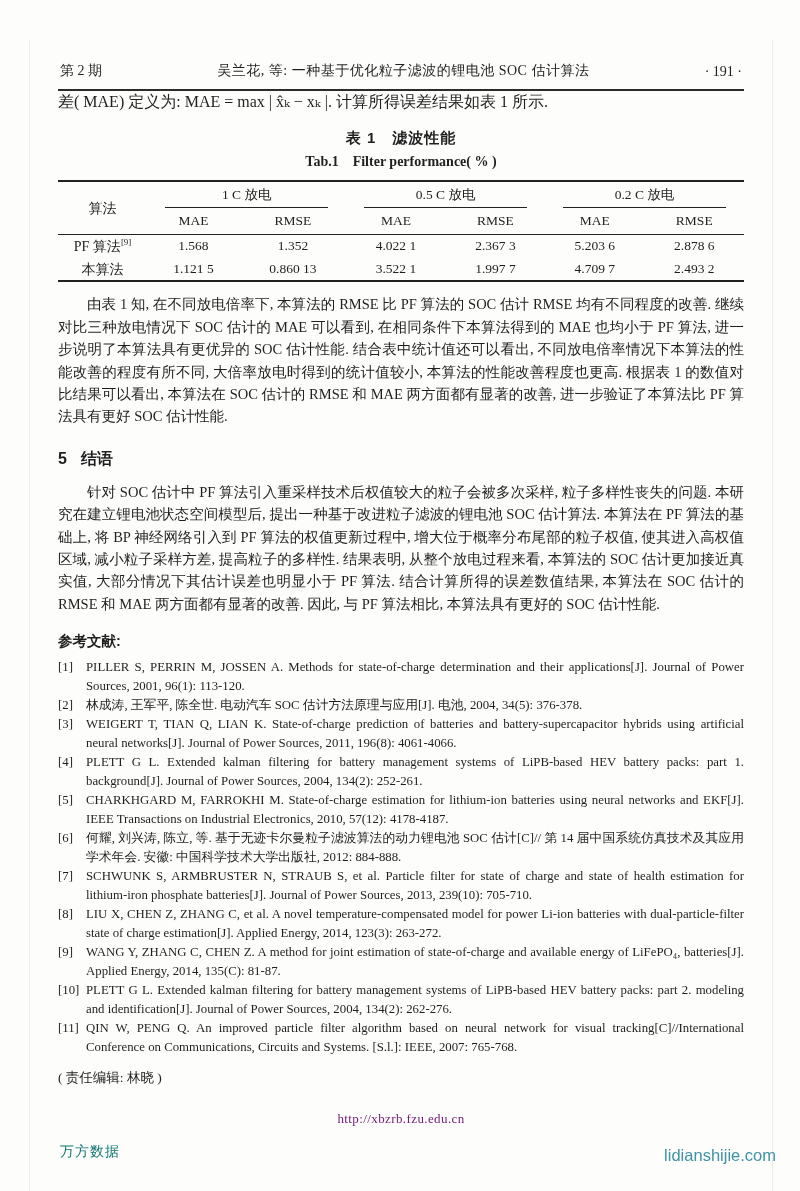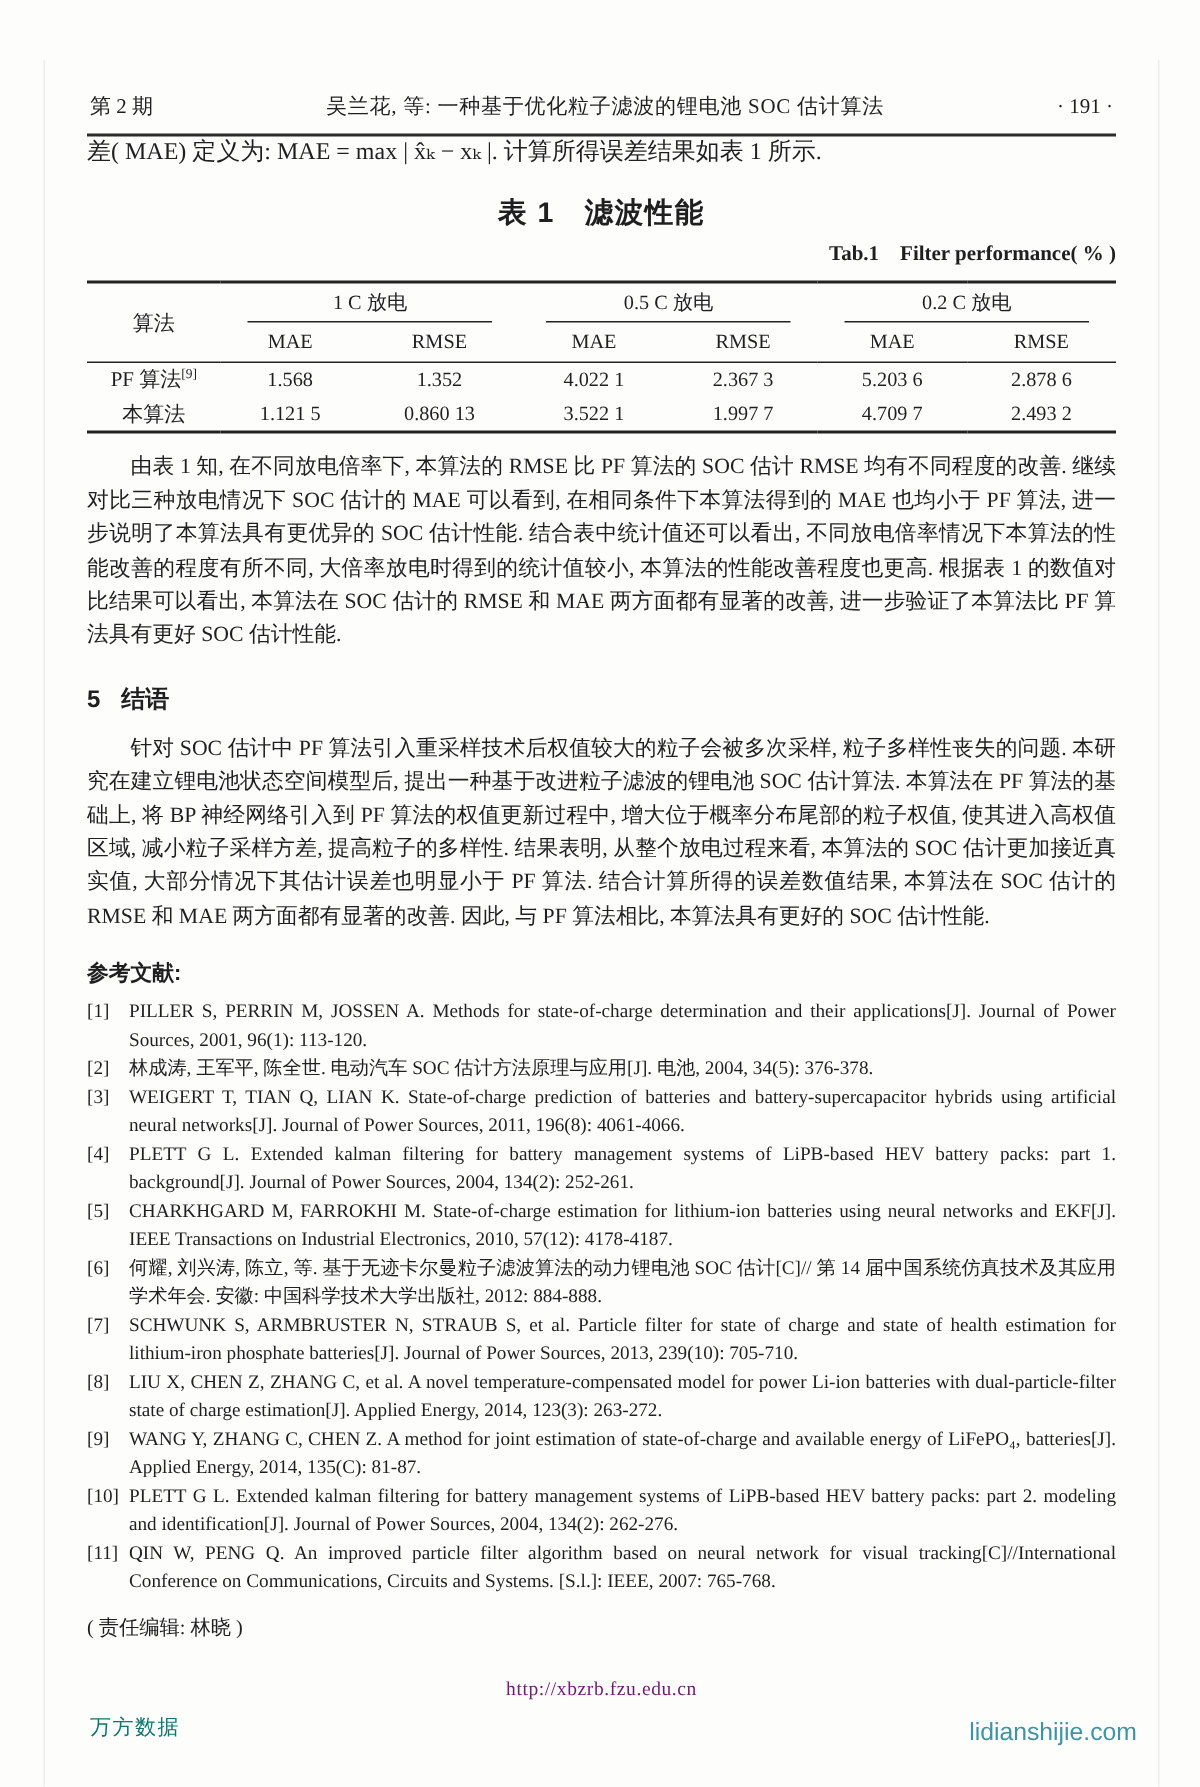--- a/index.html
+++ b/index.html
@@ -25,26 +25,26 @@
     border-bottom: 2px solid #2b2b2b;
   }
   .header-issue { white-space: nowrap; }
   .header-title { flex: 1; text-align: center; letter-spacing: 0.5px; }
   .header-page  { white-space: nowrap; }
 
   .intro { font-size: 16px; line-height: 22px; }
 
   
   .caption-zh {
-    text-align: center; font-weight: bold; font-size: 19px;
+    text-align: center; font-weight: bold; font-size: 15px;
     font-family: "Liberation Sans", "DejaVu Sans", sans-serif;
     margin-top: 16px; letter-spacing: 1px;
   }
   .caption-en {
-    text-align: right; font-weight: bold; font-size: 14px;
+    text-align: center; font-weight: bold; font-size: 14px;
     margin-top: 5px;
   }
 
   table.perf {
     width: 100%; border-collapse: collapse;
     font-size: 13.5px; margin-top: 9px;
     border-top: 2px solid #222; border-bottom: 2px solid #222;
   }
   table.perf th, table.perf td {
     font-weight: normal; text-align: center; padding: 2px;
@@ -79,21 +79,21 @@
   .ref-num { position: absolute; left: 0; }
 
   .editor-note { text-align: left; font-size: 13.5px; margin-top: 12px; padding-right: 4px; }
   .footer-url  { text-align: center; font-size: 13px; margin-top: 24px; letter-spacing: 0.4px; color: #701a75; }
 
   .watermark {
     position: absolute; left: 60px; bottom: 30px;
     font-size: 14px; letter-spacing: 1px;
   }
   .site-mark {
-    position: absolute; right: 42px; bottom: 26px;
+    position: absolute; right: 24px; bottom: 26px;
     font-family: "Liberation Sans", "DejaVu Sans", sans-serif;
     font-size: 16.5px;
   }
 </style>
 </head>
 <body>
 
 <div class="scan-edge left"></div>
 <div class="scan-edge right"></div>
 

